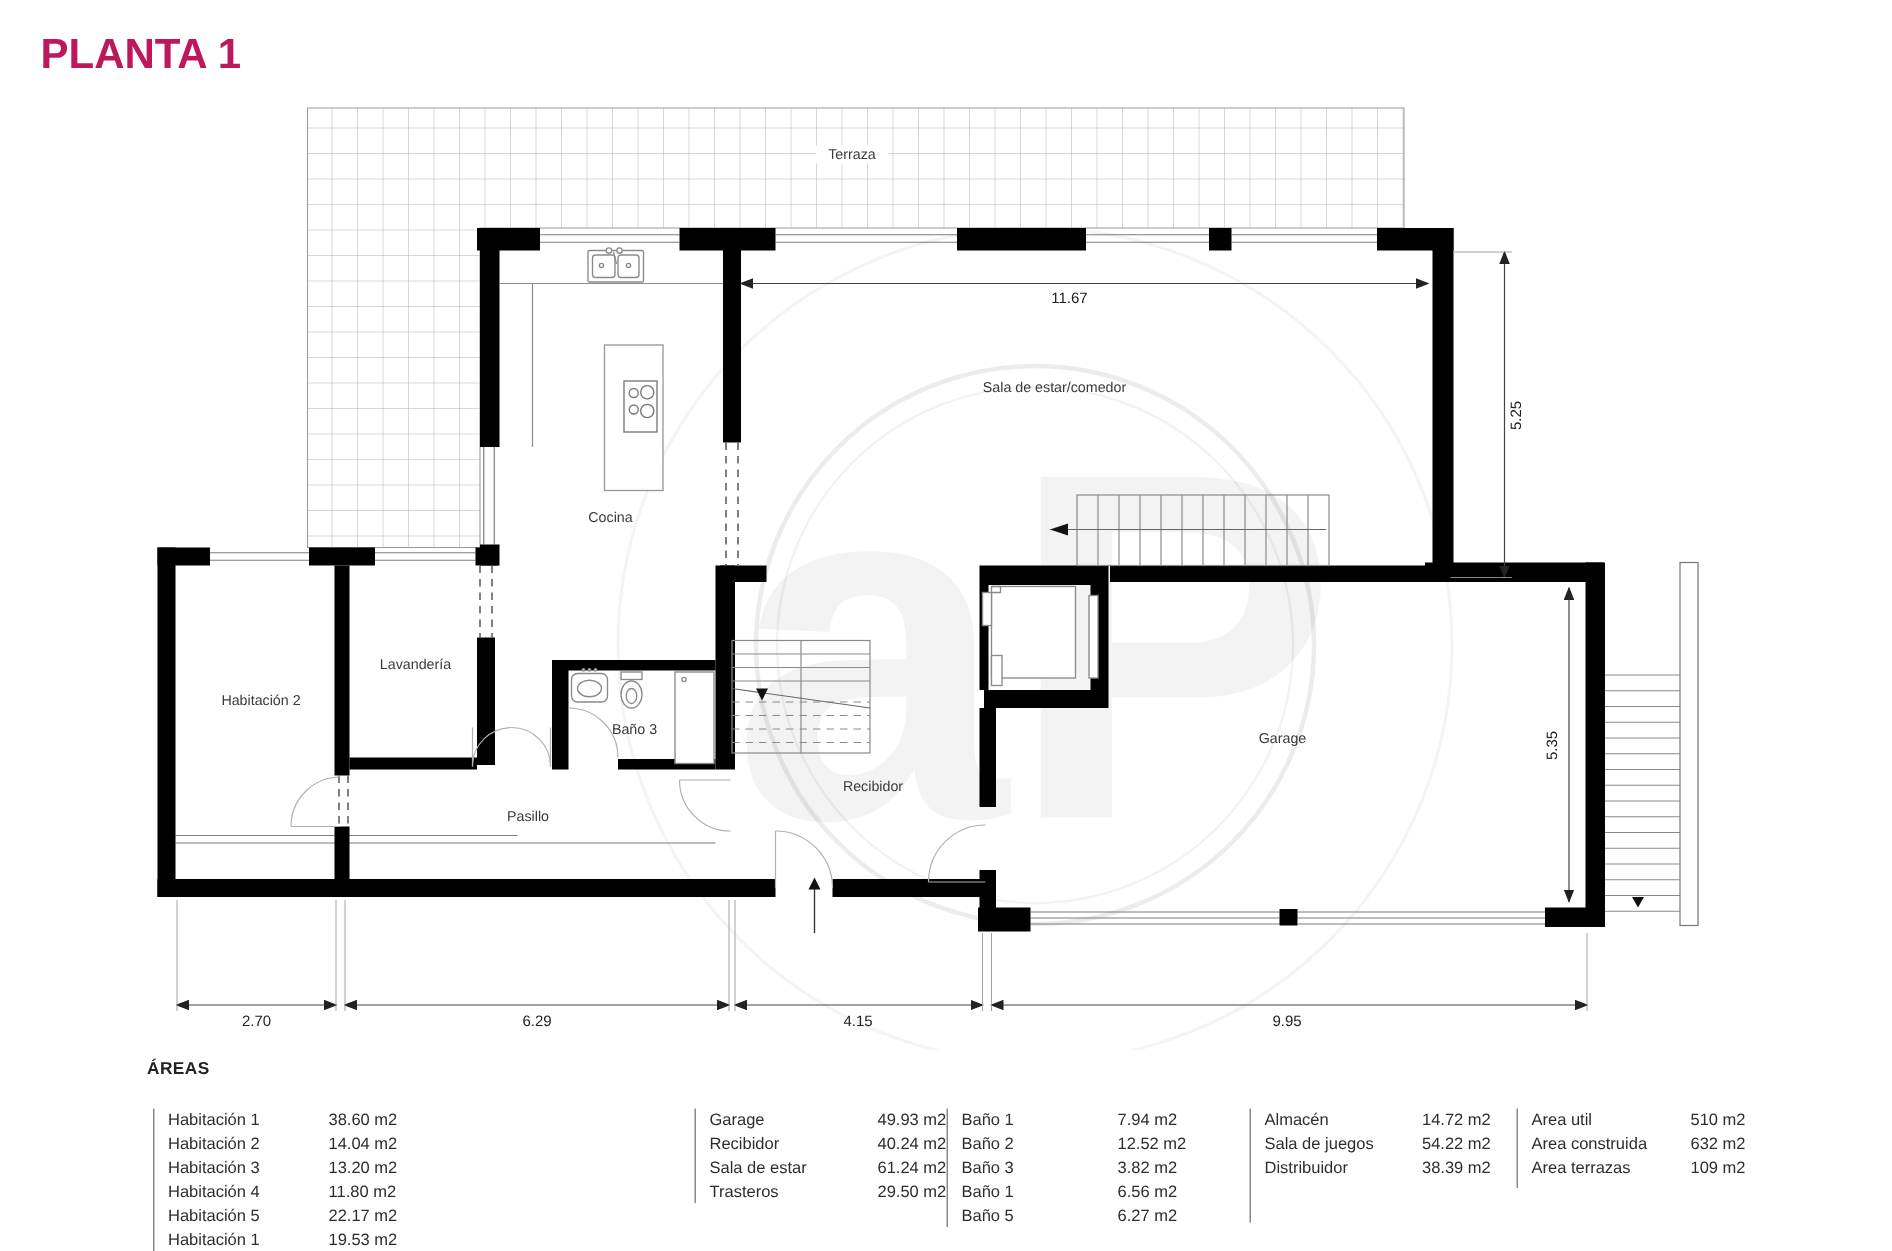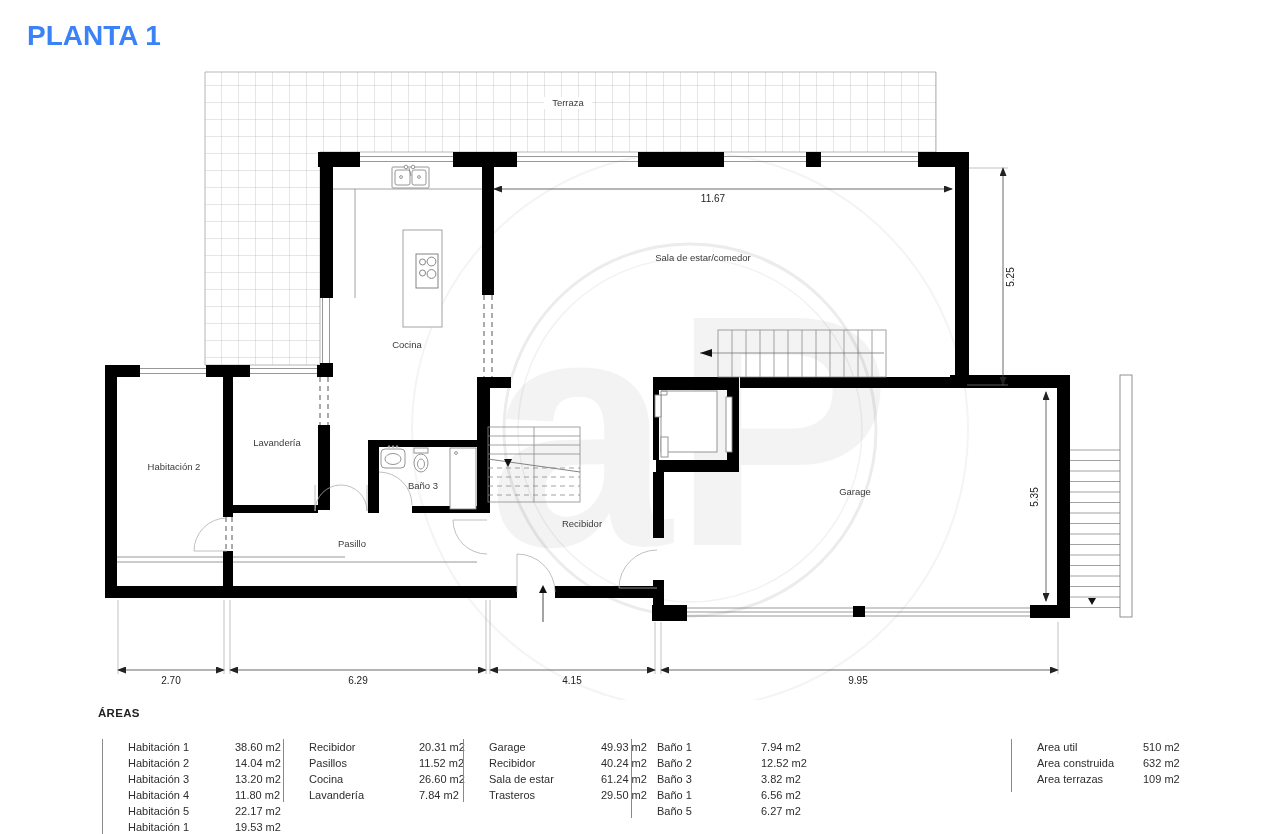--- a/index.html
+++ b/index.html
@@ -1,29 +1,29 @@
 <!DOCTYPE html>
 <html><head>
 <meta charset="utf-8">
 <style>
   html,body{margin:0;padding:0;background:#ffffff;}
   .stage{position:relative;width:1261px;height:834px;background:#fff;overflow:hidden;
          font-family:"Liberation Sans", sans-serif;}
   .page-title{position:absolute;left:27px;top:20px;font-size:28px;font-weight:bold;
-              color:#3b82f6;letter-spacing:0px;}
+              color:#be185d;letter-spacing:0px;}
   svg text{font-family:"Liberation Sans", sans-serif;}
   .room-label{font-size:9.5px;fill:#3a3a3a;}
   .dim-label{font-size:10px;fill:#222;}
   
   .areas-heading{position:absolute;left:98px;top:707px;font-size:11.5px;font-weight:bold;
                  color:#222;letter-spacing:.3px;}
   .acol{position:absolute;top:739px;border-left:1px solid #8a8a8a;padding-left:9px;
         font-size:11px;color:#2d2d2d;line-height:16px;white-space:nowrap;}
   .acol .r{height:16px;}
-  .acol .n{display:inline-block;margin-left:16px;}
+  .acol .n{display:inline-block;}
   .c1{left:102px;height:95px;} .c1 .n{width:107px;}
   .c2{left:283px;height:63px;} .c2 .n{width:110px;}
   .c3{left:463px;height:63px;} .c3 .n{width:112px;}
   .c4{left:631px;height:79px;} .c4 .n{width:104px;}
   .c5{left:833px;height:76px;} .c5 .n{width:105px;}
   .c6{left:1011px;height:53px;} .c6 .n{width:106px;}
 </style>
 </head>
 <body>
 
@@ -297,42 +297,41 @@
 
   <div class="acol c1">
     <div class="r"><span class="n">Habitación 1</span><span class="v">38.60 m2</span></div>
     <div class="r"><span class="n">Habitación 2</span><span class="v">14.04 m2</span></div>
     <div class="r"><span class="n">Habitación 3</span><span class="v">13.20 m2</span></div>
     <div class="r"><span class="n">Habitación 4</span><span class="v">11.80 m2</span></div>
     <div class="r"><span class="n">Habitación 5</span><span class="v">22.17 m2</span></div>
     <div class="r"><span class="n">Habitación 1</span><span class="v">19.53 m2</span></div>
   </div>
 
-  <div class="acol c2">
-    <div class="r"><span class="n">Recibidor</span><span class="v">20.31 m2</span></div>
-    <div class="r"><span class="n">Pasillos</span><span class="v">11.52 m2</span></div>
-    <div class="r"><span class="n">Cocina</span><span class="v">26.60 m2</span></div>
-    <div class="r"><span class="n">Lavandería</span><span class="v">7.84 m2</span></div>
-  </div>
 
   <div class="acol c3">
     <div class="r"><span class="n">Garage</span><span class="v">49.93 m2</span></div>
     <div class="r"><span class="n">Recibidor</span><span class="v">40.24 m2</span></div>
     <div class="r"><span class="n">Sala de estar</span><span class="v">61.24 m2</span></div>
     <div class="r"><span class="n">Trasteros</span><span class="v">29.50 m2</span></div>
   </div>
 
   <div class="acol c4">
     <div class="r"><span class="n">Baño 1</span><span class="v">7.94 m2</span></div>
     <div class="r"><span class="n">Baño 2</span><span class="v">12.52 m2</span></div>
     <div class="r"><span class="n">Baño 3</span><span class="v">3.82 m2</span></div>
     <div class="r"><span class="n">Baño 1</span><span class="v">6.56 m2</span></div>
     <div class="r"><span class="n">Baño 5</span><span class="v">6.27 m2</span></div>
   </div>
 
+  <div class="acol c5">
+    <div class="r"><span class="n">Almacén</span><span class="v">14.72 m2</span></div>
+    <div class="r"><span class="n">Sala de juegos</span><span class="v">54.22 m2</span></div>
+    <div class="r"><span class="n">Distribuidor</span><span class="v">38.39 m2</span></div>
+  </div>
 
   <div class="acol c6">
     <div class="r"><span class="n">Area util</span><span class="v">510 m2</span></div>
     <div class="r"><span class="n">Area construida</span><span class="v">632 m2</span></div>
     <div class="r"><span class="n">Area terrazas</span><span class="v">109 m2</span></div>
   </div>
 
 </div>
 
 </body></html>

